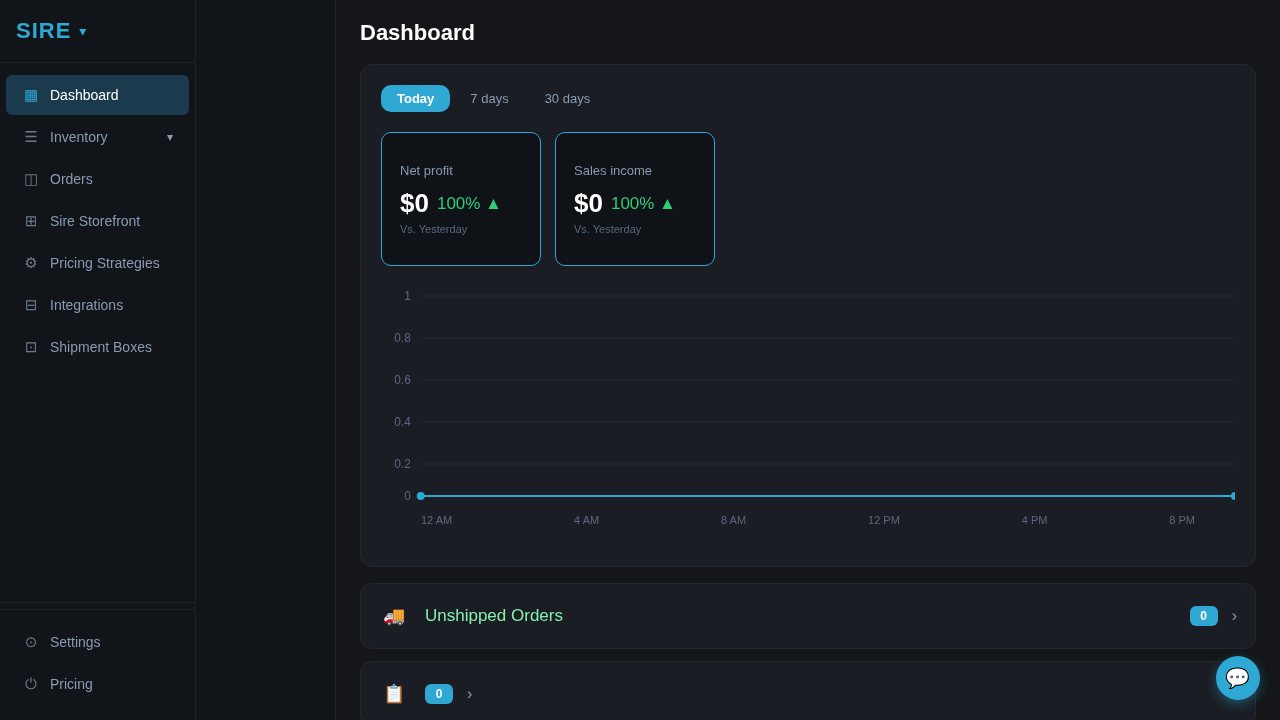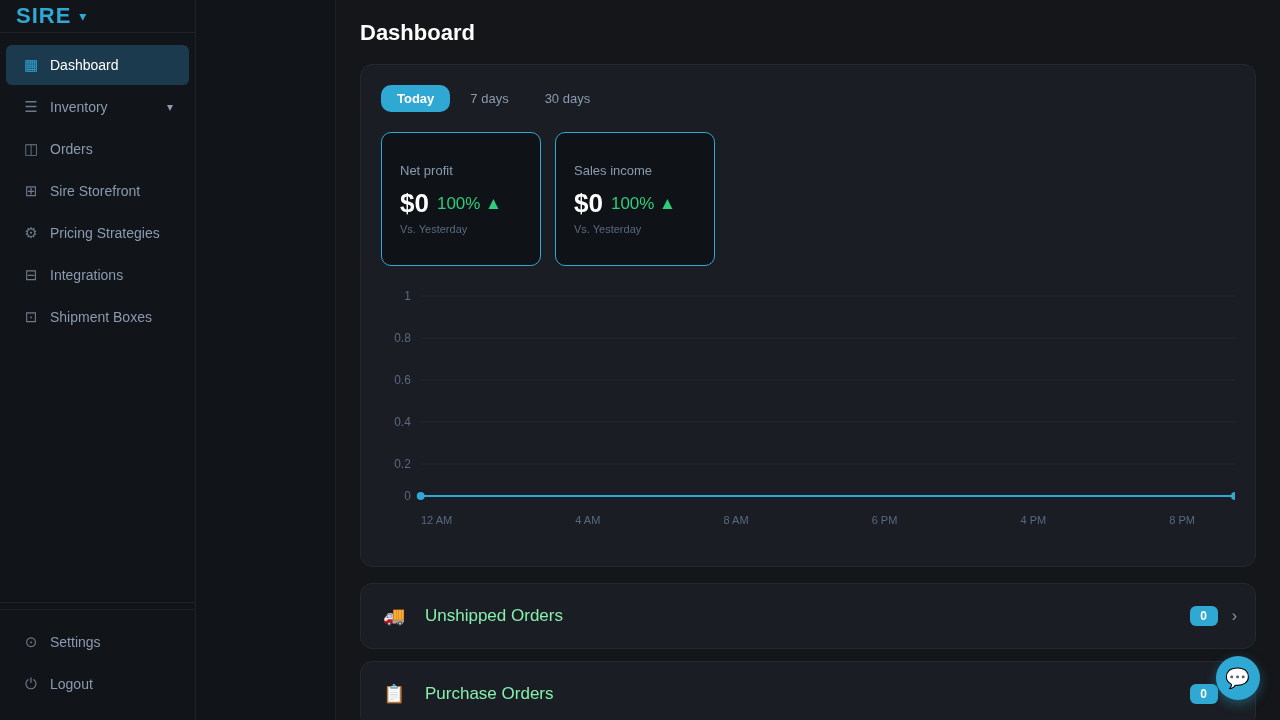--- a/index.html
+++ b/index.html
@@ -17,21 +17,21 @@
     .sidebar {
       width: 196px;
       min-width: 196px;
       background: #111418;
       display: flex;
       flex-direction: column;
       height: 720px;
       border-right: 1px solid #1e2228;
     }
     .sidebar-logo {
-      padding: 3px 16px;
+      padding: 18px 16px;
       display: flex;
       align-items: center;
       gap: 8px;
       border-bottom: 1px solid #1e2228;
     }
     .logo-text {
       font-size: 22px;
       font-weight: 800;
       color: #2fa8d4;
       letter-spacing: 1px;
@@ -310,21 +310,21 @@
     </div>
     </div>
   <div class="divider"></div>
   <div class="sidebar-bottom" id="sidebar-bottom">
       <div class="nav-item">
       <span class="nav-icon">⊙</span>
       <span class="nav-label">Settings</span>
     </div>
       <div class="nav-item">
       <span class="nav-icon">⏻</span>
-      <span class="nav-label">Logout</span>
+      <span class="nav-label">Pricing</span>
     </div>
     </div>
 </nav>
 
 <div class="right-panel">
   <div class="secondary-panel"></div>
 
   <div class="main-content">
     <h1 class="page-title">Dashboard</h1>
 
@@ -374,37 +374,36 @@
 
           <polyline points="40,210 165,210 290,210 415,210 540,210 665,210 860,210" fill="none" stroke="#2fa8d4" stroke-width="2"></polyline>
 
           <circle cx="40" cy="210" r="4" fill="#2fa8d4"></circle>
           <circle cx="860" cy="210" r="4" fill="#2fa8d4"></circle>
         </svg>
         <div class="chart-x-labels" id="chart-x-labels">
             <span>12 AM</span>
             <span>4 AM</span>
             <span>8 AM</span>
-            <span>6 PM</span>
+            <span>12 PM</span>
             <span>4 PM</span>
             <span>8 PM</span>
           </div>
       </div>
     </div>
 
     <div id="order-sections">
         <div class="order-section">
       <div class="order-icon">🚚</div>
       <div class="order-label">Unshipped Orders</div>
       <div class="order-badge">0</div>
       <div class="order-arrow">›</div>
     </div>
         <div class="order-section">
       <div class="order-icon">📋</div>
-      <div class="order-label">Purchase Orders</div>
       <div class="order-badge">0</div>
       <div class="order-arrow">›</div>
     </div>
       </div>
   </div>
 </div>
 
 <div class="chat-btn">💬</div>
 
 </body></html>

